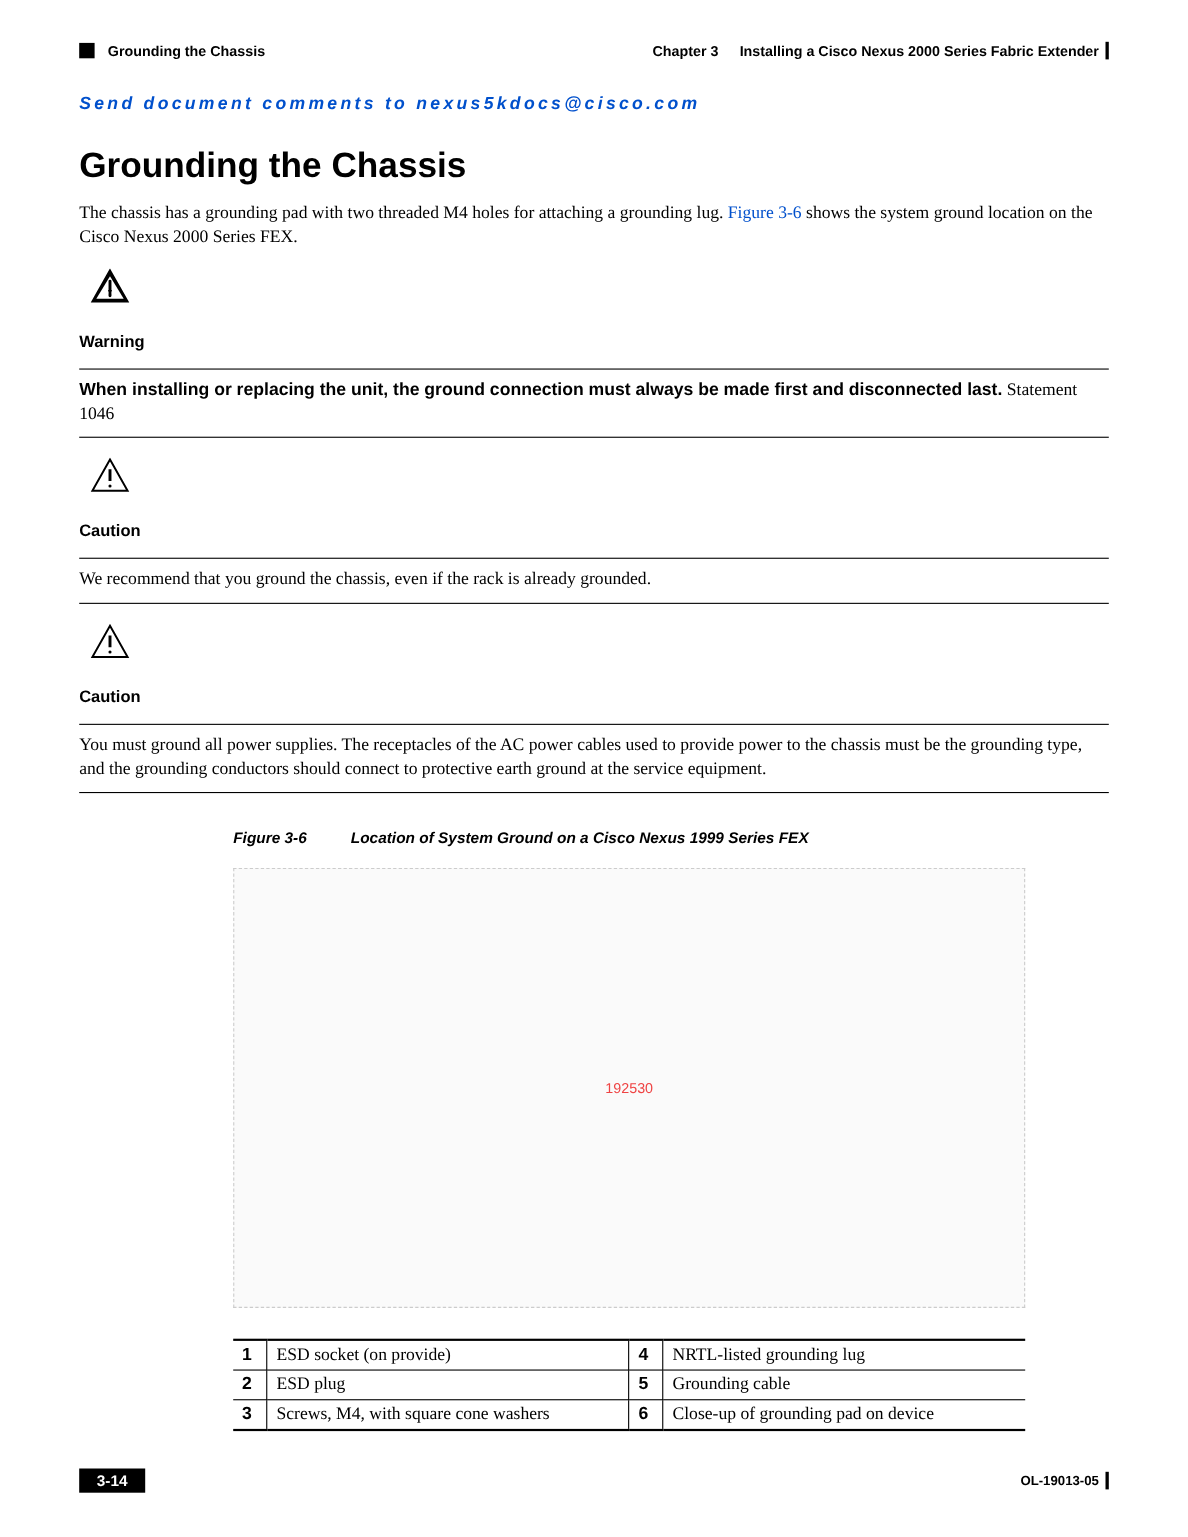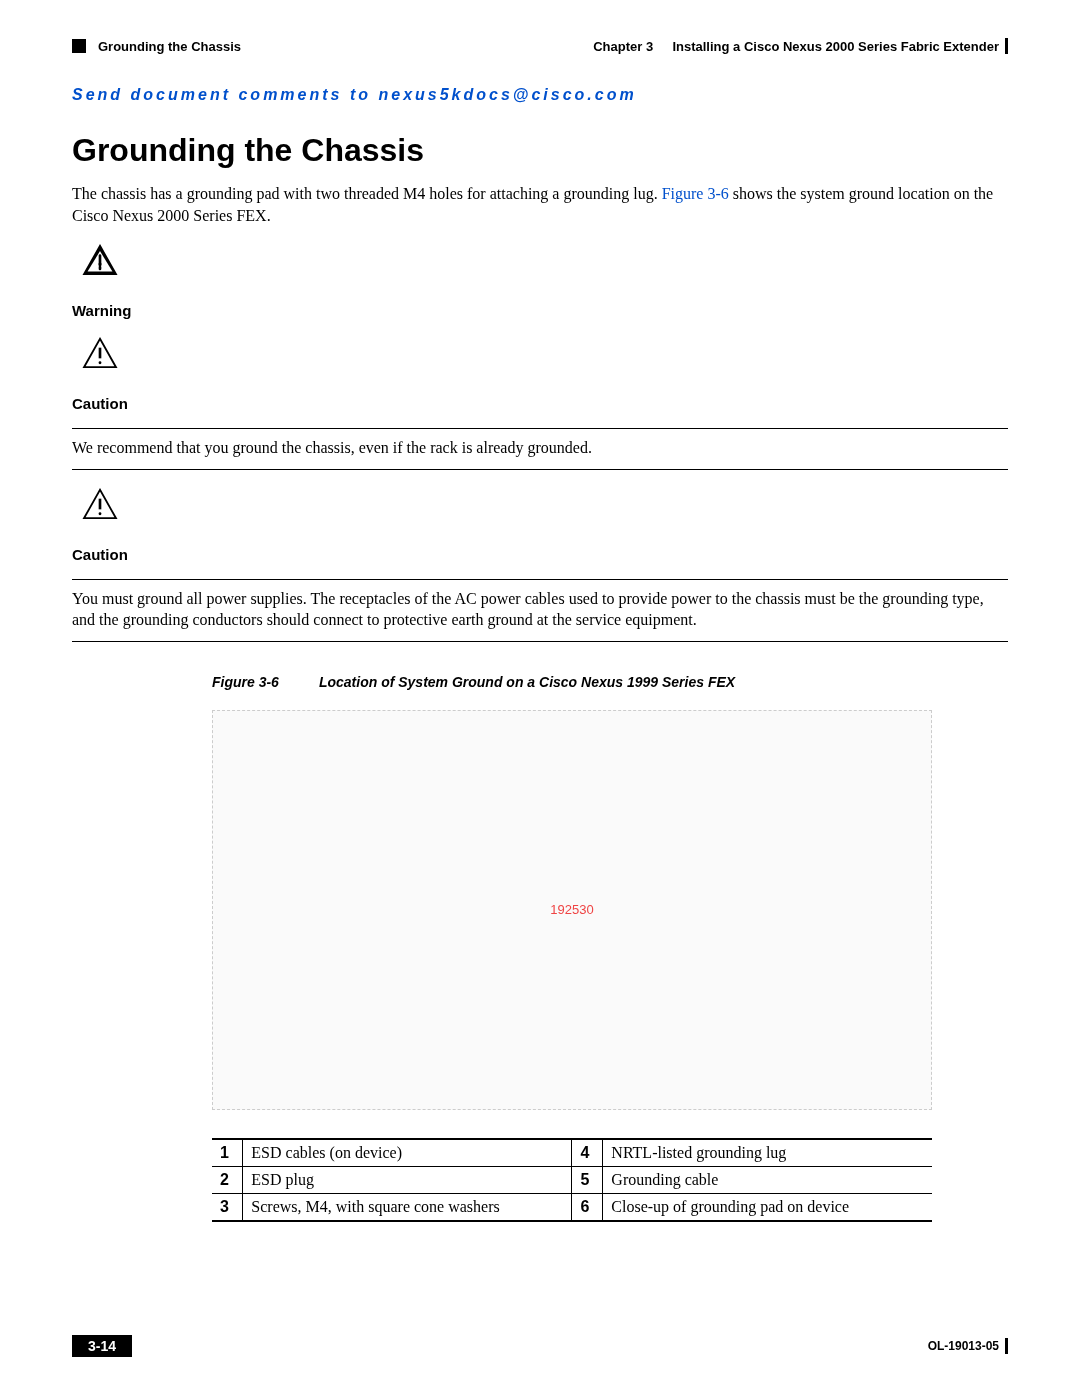--- a/index.html
+++ b/index.html
@@ -222,20 +222,23 @@
   <div class="note-block">
     <div class="note-icon-col">
       <svg class="warn-icon" viewBox="0 0 40 36">
         <polygon points="20,2 38,34 2,34" fill="#000" stroke="#000" stroke-width="2"></polygon>
         <polygon points="20,8 34,31 6,31" fill="#fff"></polygon>
         <path d="M20 13 L20 22 M20 26 L20 28" stroke="#000" stroke-width="3" stroke-linecap="round"></path>
         <path d="M18 22 Q20 32 22 22" fill="#000"></path>
       </svg>
     </div>
     <div class="note-label-col">Warning</div>
+    <div class="note-body-col">
+      <span class="bold">When installing or replacing the unit, the ground connection must always be made first and disconnected last.</span><span> Statement 1046</span>
+    </div>
   </div>
 
   <div class="note-block">
     <div class="note-icon-col">
       <svg class="caution-icon" viewBox="0 0 40 36">
         <polygon points="20,2 38,34 2,34" fill="none" stroke="#000" stroke-width="2"></polygon>
         <line x1="20" y1="12" x2="20" y2="24" stroke="#000" stroke-width="3"></line>
         <circle cx="20" cy="29" r="1.6" fill="#000"></circle>
       </svg>
     </div>
@@ -261,21 +264,21 @@
   </div>
 
   <div class="figure-img">
     <span>192530</span>
   </div>
 
   <table class="callout-table">
     <tbody>
         <tr>
       <td class="num">1</td>
-      <td class="desc">ESD cables (on device)</td>
+      <td class="desc">ESD socket (on provide)</td>
       <td class="num">4</td>
       <td class="desc">NRTL-listed grounding lug</td>
     </tr>
     <tr>
       <td class="num">2</td>
       <td class="desc">ESD plug</td>
       <td class="num">5</td>
       <td class="desc">Grounding cable</td>
     </tr>
     <tr>

